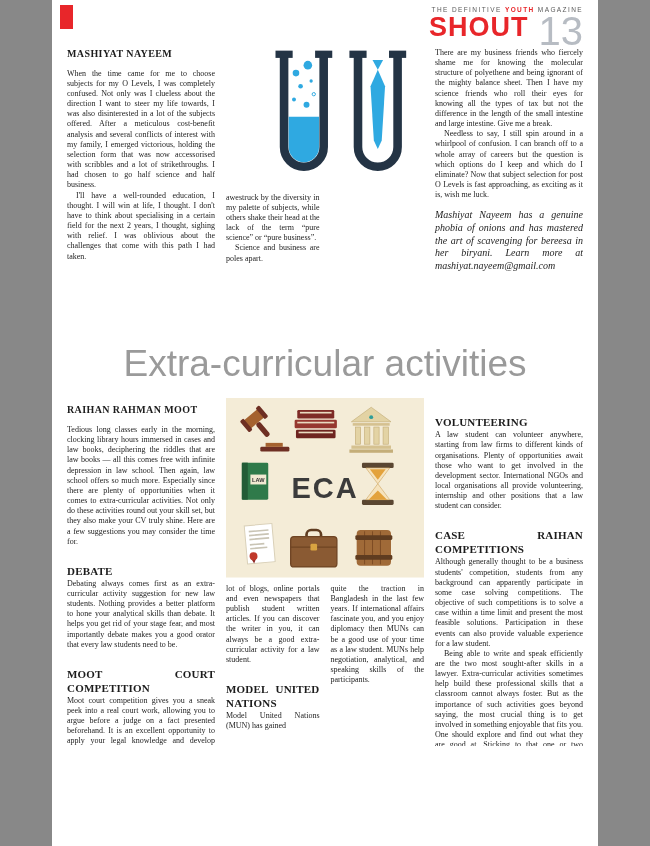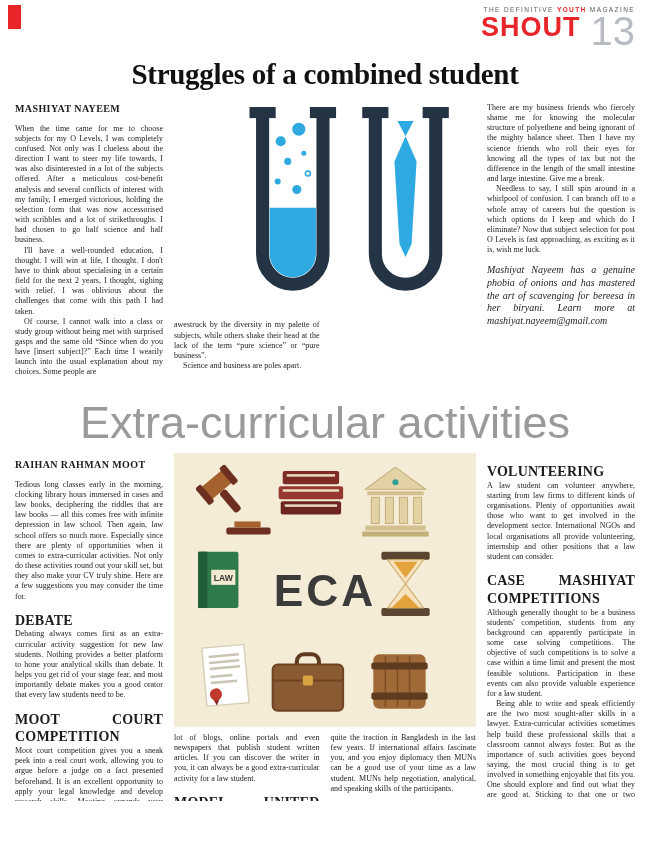--- a/index.html
+++ b/index.html
@@ -1,18 +1,18 @@
 <!DOCTYPE html>
 <html style="--accent-red: #e8262a; --page-number-gray: #b7bcc3; --headline-gray: #9a9a9a; --tube-navy: #243445; --blue: #2fa9e1; --eca-background: #f4ecd7; --body-text: #1c1c1c;"><head>
 <meta charset="utf-8">
 <style>
   * { margin:0; padding:0; box-sizing:border-box; }
   html,body { background:#888; }
   .page {
-    width:650px; height:846px; margin:0 auto; background:#fff;
+    width:546px; height:846px; margin:0 auto; background:#fff;
     position:relative; overflow:hidden;
     font-family:"Liberation Serif", serif; color:var(--body-text,#1c1c1c);
     padding:6px 15px 0 15px;
   }
   
   .corner-mark { position:absolute; left:8px; top:5px; width:13px; height:24px; background:var(--accent-red,#e8262a); }
   .masthead { height:42px; display:flex; justify-content:flex-end; }
   .masthead-right { text-align:right; }
   .tagline { font-family:"Liberation Sans",sans-serif; font-size:6.5px; letter-spacing:1.4px; color:#5a5a5a; margin-bottom:2px; }
   .tagline .accent { color:var(--accent-red,#e8262a); font-weight:bold; }
@@ -21,29 +21,29 @@
           color:var(--accent-red,#e8262a); letter-spacing:1px; font-stretch:condensed; }
   .page-number { font-family:"Liberation Sans",sans-serif; font-size:40px; line-height:0.8; color:var(--page-number-gray,#b7bcc3); }
   
   .a1-title { text-align:center; font-family:"Liberation Serif",serif; font-weight:bold; font-size:29px;
               letter-spacing:-0.3px; margin:10px 0 12px 0; color:#111; }
   .cols { display:grid; grid-template-columns:148px 1fr 148px; column-gap:11px; }
   .a1-grid { height:290px; overflow:hidden; }
   .col { font-size:8px; line-height:1.27; text-align:justify; }
   .para { margin:0; }
   .para + .para { text-indent:9px; }
-  .sec-head { font-size:14px; font-weight:bold; margin-top:10px; letter-spacing:0.2px; }
+  .sec-head { font-size:11px; font-weight:bold; margin-top:18px; letter-spacing:0.2px; }
   .byline { font-size:10px; font-weight:bold; letter-spacing:0.4px; margin-bottom:8px; }
   .bio { font-style:italic; margin-top:9px; font-size:10px; text-align:justify; }
   .center-cell { display:flex; flex-direction:column; }
   .illustration svg { display:block; width:100%; height:auto; }
   .sub-cols { display:grid; grid-template-columns:1fr 1fr; column-gap:11px; margin-top:6px; }
   
   .a2-title { text-align:center; font-family:"Liberation Sans",sans-serif; font-weight:300;
-              font-size:45px; line-height:0.98; color:var(--headline-gray,#9a9a9a); margin:8px 0 8px 0; }
+              font-size:37px; line-height:0.98; color:var(--headline-gray,#9a9a9a); margin:8px 0 16px 0; }
   .a2-grid { height:348px; overflow:hidden; }
   .a2-grid .col1 { padding-top:6px; }
 </style>
 </head>
 <body>
 
 <div class="page">
 
   <div class="corner-mark"></div>
 
@@ -51,28 +51,26 @@
     <div class="masthead-right">
       <div class="tagline"><span>THE DEFINITIVE </span><span class="accent">YOUTH</span><span> MAGAZINE</span></div>
       <div class="logo-row">
         <div class="logo">SHOUT</div>
         <div class="page-number">13</div>
       </div>
     </div>
   </header>
 
   <section>
-    <h1 class="a1-title">Struggles of a combined student</h1>
     <div class="cols a1-grid">
       <div class="col">
         <div class="byline">MASHIYAT NAYEEM</div>
         <div>
             <p class="para">When the time came for me to choose subjects for my O Levels, I was completely confused. Not only was I clueless about the direction I want to steer my life towards, I was also disinterested in a lot of the subjects offered. After a meticulous cost-benefit analysis and several conflicts of interest with my family, I emerged victorious, holding the selection form that was now accessorised with scribbles and a lot of strikethroughs. I had chosen to go half science and half business.</p>
             <p class="para">I'll have a well-rounded education, I thought. I will win at life, I thought. I don't have to think about specialising in a certain field for the next 2 years, I thought, sighing with relief. I was oblivious about the challenges that come with this path I had taken.</p>
-            <p class="para">Of course, I cannot walk into a class or study group without being met with surprised gasps and the same old “Since when do you have [insert subject]?” Each time I wearily launch into the usual explanation about my choices. Some people are</p>
           </div>
       </div>
       <div class="center-cell">
         <div class="illustration">
           <svg viewBox="0 0 300 210" xmlns="http://www.w3.org/2000/svg">
             <g>
               <path d="M88 10 V150 A30 30 0 0 0 148 150 V10" fill="#ffffff" stroke="#243445" stroke-width="13"></path>
               <rect x="75" y="4" width="26" height="11" fill="#243445"></rect>
               <rect x="135" y="4" width="26" height="11" fill="#243445"></rect>
               <path d="M95 104 V150 A23 23 0 0 0 141 150 V104 Z" fill="#2fa9e1"></path>
@@ -224,21 +222,21 @@
             </div>
           <div class="col">
               <p class="para">quite the traction in Bangladesh in the last few years. If international affairs fascinate you, and you enjoy diplomacy then MUNs can be a good use of your time as a law student. MUNs help negotiation, analytical, and speaking skills of the participants.</p>
             </div>
         </div>
       </div>
       <div class="col">
         <div>
             <h4 class="sec-head">VOLUNTEERING</h4>
             <p class="para">A law student can volunteer anywhere, starting from law firms to different kinds of organisations. Plenty of opportunities await those who want to get involved in the development sector. International NGOs and local organisations all provide volunteering, internship and other positions that a law student can consider.</p>
-            <h4 class="sec-head">CASE MASHIYAT COMPETITIONS</h4>
+            <h4 class="sec-head">CASE RAIHAN COMPETITIONS</h4>
             <p class="para">Although generally thought to be a business students' competition, students from any background can apparently participate in some case solving competitions. The objective of such competitions is to solve a case within a time limit and present the most feasible solutions. Participation in these events can also provide valuable experience for a law student.</p>
             <p class="para">Being able to write and speak efficiently are the two most sought-after skills in a lawyer. Extra-curricular activities sometimes help build these professional skills that a classroom cannot always foster. But as the importance of such activities goes beyond saying, the most crucial thing is to get involved in something enjoyable that fits you. One should explore and find out what they are good at. Sticking to that one or two particular activity would help personal growth, while on the other hand, trying to do everything at once would only end in a mess.</p>
           </div>
         <p class="bio">The writer is an undergraduate student of Department of Law, University of Dhaka.</p>
       </div>
     </div>
   </section>
 
 </div>
 

